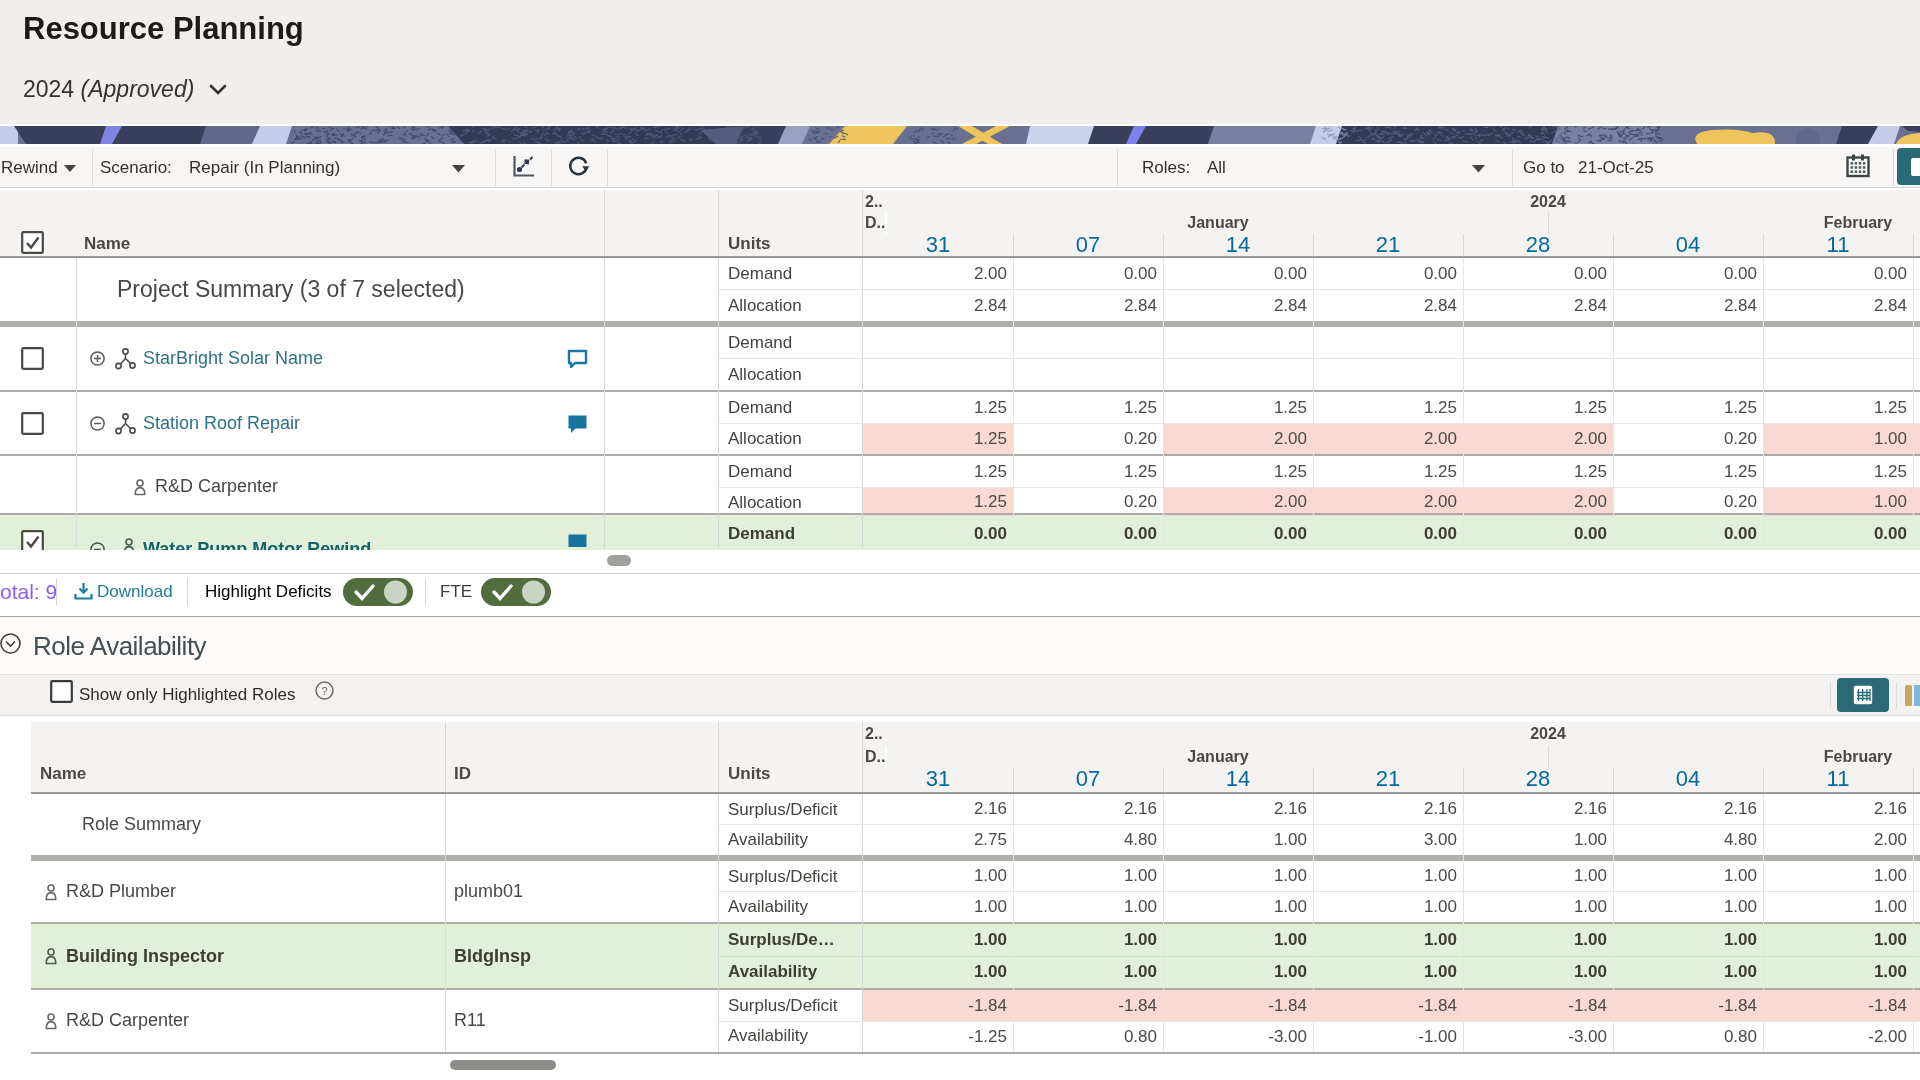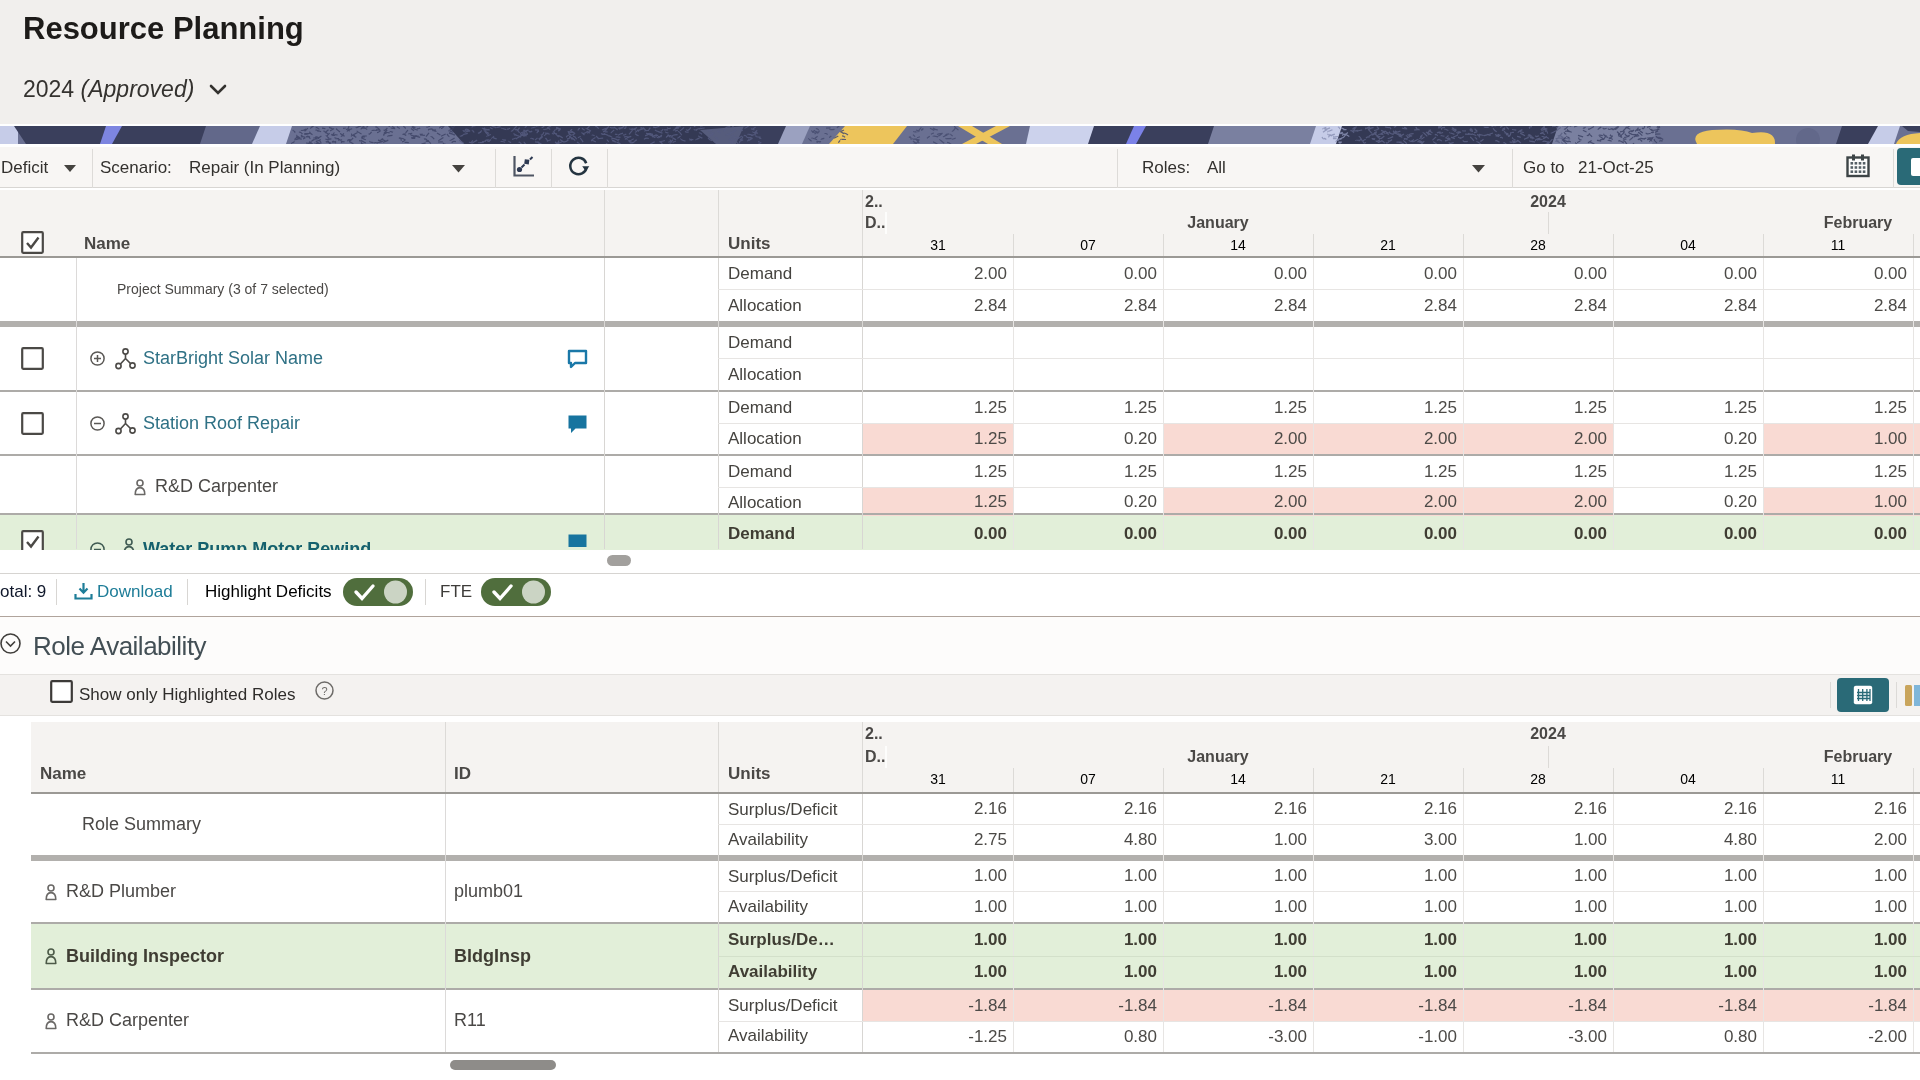--- a/index.html
+++ b/index.html
@@ -1,21 +1,21 @@
 <!DOCTYPE html>
 <html><head><meta charset="utf-8"><style>
 *{margin:0;padding:0;box-sizing:border-box}
 html,body{width:1920px;height:1080px;overflow:hidden;background:#fff;
 font-family:"Liberation Sans",sans-serif;}
 .abs{position:absolute}
 .t{position:absolute;z-index:8;font-size:17px;color:#45433f;white-space:nowrap}
 .num{position:absolute;z-index:8;font-size:17px;color:#4c4a47;text-align:right;white-space:nowrap}
 .num.b{font-weight:bold;color:#3f3d33}
 .hdr{position:absolute;z-index:8;font-size:16px;font-weight:bold;color:#4a4846;white-space:nowrap}
-.day{position:absolute;z-index:8;font-size:14px;color:#000000;text-align:center;white-space:nowrap}
+.day{position:absolute;z-index:8;font-size:22px;color:#0369a1;text-align:center;white-space:nowrap}
 .lnk{position:absolute;z-index:8;font-size:18px;color:#2f7185;white-space:nowrap}
 svg{position:absolute;overflow:visible;z-index:9}
 </style></head><body>
 
 <div class="abs" style="left:0;top:0;width:1920px;height:124px;background:#f1efed"></div>
 <div class="abs" style="left:23px;top:11px;font-size:31px;font-weight:bold;color:#1d1b19">Resource Planning</div>
 <div class="abs" style="left:23px;top:76px;font-size:23px;color:#34322f">2024 <span style="font-style:italic">(Approved)</span></div>
 <svg style="left:209px;top:84px" width="18" height="12" viewBox="0 0 18 12">
     <path d="M2 2 L9 9 L16 2" fill="none" stroke="#34322f" stroke-width="2.6" stroke-linecap="round"></path>
   </svg>
@@ -50,21 +50,21 @@
 <polygon points="1902,0 1920,0 1920,6 1908,5" fill="#3a3f5c"></polygon>
 <path d="M596 10.0q0 0 2.8 2.7M515 9.2q-2 -1 4.7 1.1M487 14.3q2 2 2.5 0.9M656 11.0q0 -2 2.1 -1.5M517 4.6q-0 1 2.6 -2.9M616 11.4q-0 -1 4.5 -0.0M759 17.4q-1 -1 3.8 2.7M547 1.7q1 -0 3.3 1.7M747 14.9q2 -0 1.9 -2.4M754 7.3q1 -1 3.2 -3.1M486 6.2q-2 -1 3.2 3.5M490 1.5q0 -0 2.6 1.5M517 12.9q-2 -0 3.5 -2.7M524 5.1q-1 2 3.2 3.7M523 7.2q-2 2 3.6 2.6M524 4.9q-1 -2 3.1 1.6M487 10.4q-1 -0 3.9 -1.9M748 8.7q-1 -1 5.1 0.7M733 14.4q1 2 2.8 -1.3M519 16.7q-0 -2 3.3 2.7M472 16.9q-1 1 4.1 -2.1M639 5.5q-2 -1 3.9 -2.6M628 15.0q2 -1 3.3 0.7M465 5.1q-1 -1 2.7 -0.3M632 2.7q2 1 5.0 -1.3M667 10.4q-2 2 2.1 -1.6M670 16.9q-0 1 2.9 -3.3M556 17.5q1 2 3.0 -2.9M681 12.5q-1 1 4.5 2.6M730 15.3q1 0 4.8 -0.7M647 7.0q-2 1 4.3 0.6M758 15.5q1 0 3.4 1.5M592 14.8q-2 0 3.5 -3.2M604 4.4q0 2 3.7 1.4M537 0.7q-1 -1 4.2 -1.6M732 11.7q-1 1 5.1 -0.5M520 7.8q2 -0 4.5 2.7M635 5.9q1 1 3.2 -2.4M673 16.7q-0 -1 2.8 -1.2M524 7.5q-1 1 3.9 0.9M755 8.2q1 -2 1.9 -1.8M673 10.2q-2 -1 4.6 -1.6M596 0.9q-1 -2 2.7 1.8M649 8.1q1 2 4.3 1.0M665 3.9q-2 -0 3.0 -0.1M674 3.5q1 0 3.2 -1.4M644 13.4q2 -2 4.8 -0.9M740 12.8q1 2 3.0 -2.4M573 10.2q2 -0 3.8 3.1M655 4.0q1 1 4.6 1.9M524 15.8q0 1 3.5 4.1M556 16.0q-2 -0 2.8 2.1M625 13.6q1 -2 2.6 -0.1M700 3.4q-1 -1 4.7 -1.4M615 12.8q2 -0 3.7 2.6M745 2.0q-1 1 3.6 -2.0M652 9.4q-1 -0 3.4 2.4M714 15.8q2 0 4.4 -2.5M632 3.9q0 -2 4.0 0.3M751 9.3q0 -0 4.8 -0.9M667 1.6q2 2 3.7 0.3M541 8.5q1 2 3.0 -2.4M603 5.9q2 -1 3.7 -2.3M694 0.9q1 -1 2.7 -1.7M567 11.0q-2 0 3.6 -3.1M535 3.9q-0 -0 3.8 0.2M619 3.2q1 0 3.8 -2.2M715 10.9q1 1 2.6 1.9M731 5.9q-1 2 5.0 -1.7M726 2.8q-1 -2 4.2 -2.1M710 7.7q-0 1 2.5 1.4M465 3.9q2 -2 5.0 1.7M612 13.4q-1 -2 4.6 0.0M492 1.1q0 -1 4.0 0.4M515 4.0q2 -2 4.5 3.1M479 16.7q-1 -0 4.8 -0.3M615 7.8q1 1 2.5 0.5M514 8.2q-1 -1 3.4 1.6M614 0.8q1 1 3.7 3.2M649 7.4q2 1 3.9 0.7M537 16.0q1 -0 4.4 2.1M729 15.5q1 -0 4.5 1.6M677 1.7q-2 -1 3.7 -1.1M652 11.1q1 -1 4.7 -2.5M658 10.2q2 1 3.7 0.2M670 13.4q0 1 1.7 2.0M537 7.3q-0 -2 2.1 -2.2M535 15.9q2 0 4.0 0.4M759 11.3q0 1 2.3 1.4M474 16.3q-1 -0 3.2 -2.2M643 1.5q0 0 2.6 2.7M570 5.4q-1 1 4.0 1.2M549 0.7q-1 1 2.4 -1.2M577 15.8q2 2 2.4 1.1M482 15.9q2 -1 3.9 -0.5M617 16.4q2 1 3.6 1.5M641 2.5q-1 -2 3.8 0.9M618 2.6q-0 -1 4.5 -0.5M635 7.6q2 2 3.6 2.0M680 4.6q1 0 4.0 -3.3M568 5.1q0 1 4.0 1.4M686 3.7q2 2 4.9 -2.4M472 1.5q0 -2 3.5 -1.5M622 1.7q0 1 3.3 -3.1M572 8.6q1 1 3.1 -1.8M482 2.5q1 -1 3.7 2.3M587 4.9q1 2 3.1 1.9M558 9.8q-0 -1 4.8 2.3M489 15.4q0 -0 2.0 -1.9M666 5.6q-1 1 2.4 1.3M485 5.7q-1 -1 4.2 1.8M567 12.8q1 0 2.8 -0.7M736 16.5q1 -1 2.8 2.6M555 7.3q-1 -1 3.7 3.7M570 6.7q-1 0 3.6 -0.7M699 9.7q-1 1 3.4 2.4M724 5.3q0 0 2.6 -3.1M750 11.6q0 1 2.3 1.4M485 1.9q-2 1 4.7 2.2M503 13.2q-1 1 3.1 0.9M616 13.5q2 1 3.5 -0.7M608 9.6q2 -0 4.3 1.8M708 11.8q1 2 4.0 2.9M747 11.4q1 -0 4.6 0.2M586 3.0q-0 -1 5.0 2.3M521 7.7q-2 -1 5.0 -2.0M494 11.5q-2 -0 2.7 1.4M635 16.0q-1 -1 1.9 -2.1M531 12.7q-1 -1 3.1 0.5M512 13.4q1 -0 3.9 -1.4M538 15.6q0 2 2.6 2.4M605 4.3q1 -0 3.7 -3.9M618 9.3q1 -1 5.0 -2.2M463 8.5q1 0 4.8 -1.1M507 3.2q1 0 3.1 -1.0M651 17.4q-1 1 3.7 -1.7M460 14.5q-2 -1 4.0 2.9M675 2.2q2 0 3.9 -0.1M717 5.7q2 -2 3.3 1.9M708 4.0q-1 1 4.1 0.3M553 5.8q-0 1 2.5 -2.4M568 12.2q-0 2 2.8 -2.4M709 11.6q1 -1 2.3 -2.8M629 8.3q1 -1 3.5 -4.2M645 5.4q-1 -1 4.0 -0.9M578 11.8q1 -1 2.8 -1.3M744 10.1q1 -2 3.2 1.4M502 2.1q-1 -0 4.4 1.5M711 10.6q-1 -2 2.4 -2.1M582 1.7q0 1 2.7 2.6M690 14.5q-0 -2 3.4 -0.7M580 12.4q1 0 3.1 3.7M466 6.1q-2 -0 4.3 -1.2M613 13.9q-1 1 3.6 2.4M731 9.8q-1 1 3.9 -1.0M756 9.3q-1 2 4.6 1.9M648 3.9q0 1 2.4 -2.2M559 16.3q-2 2 3.8 -1.0M501 15.9q0 -1 4.2 0.3M733 17.4q-2 1 3.6 2.3M547 15.7q1 -1 3.8 -1.9M624 1.8q2 2 2.0 -2.3M658 5.7q-0 0 4.5 1.4M701 0.8q-1 -0 3.3 -2.0M631 3.5q0 -1 3.3 0.1M653 1.1q2 0 2.8 0.9M601 7.5q1 1 4.5 1.0M606 17.4q-0 -0 4.2 2.9M630 15.9q-0 2 4.1 0.2M556 1.4q1 0 4.8 2.1M686 5.7q-2 -0 2.7 0.5M611 7.2q0 -1 3.2 -3.3M552 7.2q2 2 2.4 -1.2M660 15.2q-1 1 4.9 -0.7M630 15.9q-2 0 3.7 -3.2M745 0.5q-1 -2 3.0 -1.5M729 14.4q0 -2 3.5 -0.7M469 15.8q2 2 3.8 -1.4M602 4.0q2 -1 4.9 -1.9M711 6.5q2 2 3.0 -0.1M521 11.3q-2 -2 4.4 -2.7M678 5.8q1 -1 3.8 3.4M669 16.4q-1 -1 2.7 -0.3M673 3.8q1 1 2.7 -1.7M572 11.8q-1 -1 3.3 2.7M738 11.8q-2 2 4.1 -1.7M592 9.5q0 -1 2.6 0.1M535 14.2q1 -1 2.5 -2.3M544 9.8q2 -2 4.4 -2.8M598 13.3q-0 -1 5.2 -1.1M627 11.5q1 0 4.3 -1.1M612 14.9q2 -1 3.8 1.3M694 3.3q-0 1 3.1 0.6M696 13.9q-1 0 3.5 -1.8M610 1.1q0 1 4.6 0.8M514 3.1q-0 -0 2.6 -3.0M539 14.1q0 0 3.8 -3.6M697 4.5q-2 -1 2.8 -2.0M646 9.4q-2 1 3.9 -1.8M511 4.8q1 1 3.7 -2.6M478 7.5q2 -2 3.1 -0.8M607 13.4q-0 1 1.9 2.3M472 4.6q-0 -1 2.2 1.9M587 1.8q1 1 3.7 -4.1M529 4.8q-0 2 3.2 0.3M569 6.2q-2 -0 2.8 3.3M655 1.5q1 0 4.4 -1.3M726 8.4q-0 1 4.9 -1.0M525 6.4q-1 -1 3.5 -2.2M524 8.5q2 1 3.6 -1.3M719 4.0q1 -1 2.7 -0.6M542 0.8q-0 2 2.8 -1.8M675 5.1q2 -1 2.9 -0.7M690 12.8q-1 -0 1.9 1.7M485 15.5q0 -2 4.6 -1.5M578 4.6q0 -2 2.0 -2.2M554 7.7q1 -1 2.9 0.2M678 11.8q-1 1 2.5 -1.8M582 7.1q-1 -1 2.5 1.9M525 1.2q0 1 2.9 -3.3M753 5.6q-1 1 5.0 1.6M660 16.7q1 -2 2.5 2.0M588 7.2q-1 -0 2.6 -2.6M544 3.2q-1 1 3.9 -0.7M532 2.1q-1 0 3.6 -1.1M670 9.9q-0 -1 2.4 0.9M479 7.4q0 -0 2.8 -2.9M558 4.8q2 0 2.3 -2.7M539 11.9q0 2 3.3 -2.1M569 10.3q1 0 3.4 3.4M583 7.6q2 -0 4.6 -2.0M733 1.1q-1 -1 3.2 -2.5M753 3.0q1 -1 2.7 -1.7M460 9.7q-0 1 3.2 -0.6M624 11.1q2 -1 5.0 0.5M564 15.6q1 1 4.4 -1.5M749 14.5q-0 0 3.6 -2.5M571 5.4q-1 -1 3.7 1.8M557 3.5q-2 -2 2.9 0.1M491 12.5q1 -0 3.0 -2.5M509 15.2q-1 0 2.1 1.6M699 7.2q1 -1 3.0 1.2M560 13.4q0 -0 4.1 2.9M672 11.1q-1 -0 4.1 2.8M661 4.4q0 2 2.1 -1.4M751 2.8q1 -0 3.5 1.2M740 17.3q-2 -2 3.2 -3.4M546 12.9q-1 -2 1.8 2.2M623 8.7q1 1 3.3 -0.8M545 7.2q2 -0 4.7 1.0M668 9.8q-1 -2 2.5 1.5M740 4.8q-1 -2 2.9 -0.1M630 2.9q-1 -0 3.2 0.7M570 4.9q2 -1 1.9 -1.9M484 3.6q-1 1 5.5 -0.2M605 7.5q-2 0 3.1 1.9M657 11.1q1 2 4.9 -2.1M593 14.7q-2 -1 2.8 1.2M496 1.8q-1 0 4.6 -1.2M463 4.1q0 1 1.7 1.9" stroke="#565c80" stroke-width="1.2" fill="none" opacity="0.85"></path>
 <path d="M1452 11.7q-2 -1 2.8 0.9M1409 14.3q0 1 4.1 1.4M1381 8.0q-2 1 4.3 -3.0M1366 12.2q1 -2 3.6 -1.1M1363 16.1q2 2 2.8 0.0M1374 7.7q0 -1 2.7 -2.1M1500 1.4q-0 -0 4.1 -2.8M1478 8.6q1 2 2.5 -0.5M1560 11.8q1 1 3.5 -0.9M1374 4.5q1 0 3.9 -1.0M1356 14.5q-1 -0 4.0 -0.5M1433 13.6q-1 1 3.1 -2.7M1358 5.2q-2 -0 4.2 -1.2M1395 5.3q-0 2 5.4 -0.2M1386 16.2q1 2 3.0 -0.7M1351 5.1q-1 -2 3.1 1.7M1359 11.0q0 -2 3.5 4.2M1419 13.9q-1 0 3.7 2.5M1453 11.2q2 -1 4.9 -2.2M1413 15.3q0 1 4.9 -2.1M1502 4.1q1 1 3.0 -1.2M1378 15.6q-0 2 3.2 -0.5M1470 11.1q1 -0 3.9 3.7M1477 15.8q-1 -1 3.7 2.1M1508 10.1q2 1 3.0 -3.5M1543 16.0q-0 -2 4.9 0.3M1426 5.8q0 0 3.2 3.2M1377 9.6q-1 -0 3.4 1.3M1420 12.1q-1 1 2.2 -1.7M1513 11.7q-2 -0 2.6 2.5M1445 3.5q-1 -1 3.4 1.0M1553 0.6q-1 -0 3.2 -0.8M1397 16.1q-1 -0 4.6 0.0M1480 14.8q1 1 3.5 -1.7M1399 9.6q1 1 3.3 1.7M1559 9.9q1 -1 3.4 1.1M1457 6.6q-1 0 2.7 -1.0M1404 1.3q2 0 2.9 1.7M1434 15.3q-1 1 2.6 2.3M1531 10.8q0 -1 3.3 1.8M1437 7.0q1 -1 3.6 -0.8M1394 4.8q-2 1 2.7 3.1M1538 14.5q-1 -1 4.6 -1.2M1536 14.7q-2 -1 4.5 -2.6M1353 3.4q-1 -1 3.8 -2.6M1390 5.8q-2 1 3.4 2.6M1465 8.1q1 0 4.4 0.2M1487 8.4q-0 0 3.6 0.9M1504 5.2q1 1 2.9 2.8M1556 12.1q0 1 3.7 -0.5M1530 2.7q-2 -2 2.0 -2.0M1352 4.7q0 2 3.5 -2.9M1557 13.2q-1 2 1.8 1.9M1452 4.0q0 -1 3.4 1.7M1402 2.0q2 1 5.3 1.0M1551 6.7q0 1 4.9 -1.9M1353 4.4q1 1 4.7 -0.1M1423 7.0q-0 -1 4.3 3.3M1484 9.6q-0 0 3.1 -0.8M1377 9.7q-1 -0 3.3 3.4M1372 13.0q0 0 2.9 0.7M1474 6.9q2 -1 3.4 -1.2M1458 8.3q-1 -1 3.1 -2.1M1429 6.4q-1 1 2.4 2.4M1435 9.3q1 -2 2.6 0.7M1404 14.3q-1 -0 2.9 3.5M1411 14.8q1 1 2.7 -1.4M1477 8.6q2 -0 2.6 2.9M1450 6.6q-1 0 4.4 1.8M1506 9.0q1 -1 4.2 1.3M1416 0.9q-0 2 3.7 3.1M1544 3.1q-1 -1 3.1 2.1M1439 1.4q-1 -1 2.0 -2.1M1376 14.6q0 2 3.9 -0.9M1381 4.4q2 0 4.2 3.2M1429 3.7q0 1 3.5 3.2M1406 9.6q0 -1 2.1 1.9M1530 14.8q-2 -0 3.7 1.0M1427 7.3q0 0 3.8 -3.6M1531 15.7q1 -1 4.1 0.4M1544 0.9q0 2 3.5 2.1M1397 7.4q0 1 4.1 2.4M1496 15.3q-1 -2 3.5 1.0M1377 1.2q0 -1 1.9 2.2M1558 9.6q1 2 4.2 -2.7M1398 7.3q0 1 3.2 1.0M1512 14.5q1 -0 3.0 1.5M1386 0.9q-2 -0 3.5 0.8M1439 6.0q0 2 4.1 0.5M1545 5.6q2 -2 2.7 2.1M1418 16.3q-1 -2 4.4 1.3M1556 1.6q1 1 3.2 -2.1M1565 13.7q-1 -2 5.2 -0.6M1556 15.5q-1 -1 3.8 1.1M1365 2.1q2 0 5.2 -0.2M1495 8.5q2 1 4.1 2.2M1496 10.5q-0 -1 3.2 -2.2M1393 7.5q-1 2 3.6 -2.4M1497 9.3q-1 2 3.6 -0.4M1546 11.6q0 -1 2.8 0.8M1420 10.5q1 -0 2.7 -1.8M1541 3.2q0 1 3.9 -3.6M1470 3.0q2 -1 2.6 3.0M1409 9.8q-1 -2 4.6 -2.2M1385 5.1q1 -0 3.6 3.7M1359 14.6q-0 1 2.4 -1.9M1389 1.6q1 -1 1.9 1.7M1414 4.0q1 0 5.2 -0.6M1369 3.5q2 -2 4.6 -1.8M1422 16.8q-1 2 2.2 -1.6M1407 12.8q-1 0 3.5 -2.8M1510 15.4q-0 2 5.4 -0.6M1546 17.5q1 2 2.5 -2.2M1405 13.6q-2 -2 2.5 -0.1M1399 16.4q2 -0 4.8 1.6M1500 11.6q2 -1 2.6 0.9M1446 12.2q-1 -1 4.5 2.1M1506 1.3q-0 -1 2.7 2.1M1503 3.5q-1 0 2.1 -1.6M1563 0.6q-1 -1 3.6 -0.2M1373 7.7q-1 2 2.4 -1.1M1504 17.2q-1 -2 4.0 2.5M1562 12.1q1 0 2.7 1.1M1369 4.1q-2 -2 2.9 3.3M1511 6.5q-1 -0 2.9 -0.1M1442 3.7q-2 -2 3.1 -2.3M1452 1.4q1 2 4.4 2.0M1386 7.7q1 -2 2.7 -0.4M1561 12.0q2 2 1.7 2.1M1517 10.4q1 0 3.8 1.0M1468 7.4q2 1 4.1 1.0M1421 12.7q0 1 3.5 -1.8M1366 3.0q-1 0 3.7 -2.4M1540 7.8q-0 -0 3.8 -2.0M1388 12.1q-0 1 5.2 -1.5M1549 17.2q-2 2 3.4 -4.0M1520 4.9q-0 1 3.9 1.6M1448 11.7q1 1 2.4 0.9M1536 9.6q-1 2 2.9 0.2M1363 15.8q0 -2 2.8 -2.3M1446 14.1q-2 2 3.0 -0.6M1372 11.9q0 1 3.2 0.8M1395 4.7q-0 -0 2.3 2.2M1517 15.1q0 -2 3.9 2.0M1473 7.9q-2 -0 3.3 1.6M1529 8.9q-1 -1 2.5 0.8M1454 2.5q-2 -1 2.4 2.5M1458 11.0q2 1 2.3 1.5M1461 11.5q-2 2 2.8 -1.0M1541 8.1q1 -2 3.9 0.7M1512 3.5q1 0 4.3 0.7M1388 14.4q1 2 4.1 -0.9M1372 8.2q-0 2 4.8 -1.7M1521 7.6q-2 -1 4.0 2.1M1379 14.7q1 2 3.3 -0.6M1380 12.3q1 1 4.3 -2.3M1475 2.6q0 2 2.3 1.7M1408 8.7q-1 -0 4.2 1.4M1543 12.7q1 0 3.8 -2.5M1542 5.0q-1 -1 4.7 -1.9M1382 15.5q1 -1 2.6 1.7M1484 0.7q0 1 4.7 0.7M1375 8.3q1 0 3.2 1.8M1524 13.1q1 -0 4.7 -1.7M1505 7.5q-0 -1 3.4 0.5M1542 10.9q-0 -1 4.0 0.8M1489 8.1q-1 1 3.9 -1.1M1518 6.7q0 -1 4.4 -3.1M1369 10.2q1 -1 4.5 -2.5M1438 2.0q2 -0 3.7 -2.0M1557 4.9q-0 -1 3.8 -3.3M1446 10.9q0 1 2.5 -1.4M1470 3.2q0 2 3.0 2.3M1379 8.9q-1 -1 4.4 -0.6M1399 10.0q1 1 4.9 -1.9M1437 14.5q2 -2 4.8 0.6M1514 15.9q-2 2 3.5 -0.6M1394 0.6q1 2 3.0 -2.7M1493 2.2q1 2 3.7 3.6M1530 12.1q2 -2 2.3 1.2M1441 10.2q0 -1 3.5 0.1M1492 1.0q-0 -2 4.3 -1.2M1449 16.3q-0 2 4.7 0.2M1463 14.3q-0 2 4.8 1.1M1562 15.8q-1 2 2.7 2.4M1528 10.5q0 -2 2.5 0.3M1463 4.3q-1 1 2.9 0.6M1475 2.8q-0 1 1.6 2.0M1475 11.6q0 -1 2.1 1.9M1479 8.4q0 -0 4.8 1.1" stroke="#5a6084" stroke-width="1.2" fill="none" opacity="0.85"></path>
 <path d="M335 12.1q-1 -1 4.8 1.6M316 4.3q0 -1 2.6 1.2M341 7.8q-2 -1 3.6 2.5M316 15.3q1 1 4.2 2.6M450 14.0q-0 1 4.6 -2.1M386 7.8q-1 -2 3.7 -0.9M428 14.1q0 1 2.9 3.5M314 12.0q-1 0 3.0 -0.3M334 8.3q-1 -0 3.6 0.7M331 4.5q-2 1 3.1 -1.9M450 7.1q-2 -1 4.9 2.0M426 14.7q-0 1 2.9 0.7M439 14.2q-1 1 4.4 -2.6M315 17.0q-1 0 4.6 0.9M388 10.6q-1 -1 4.5 -1.2M319 12.1q-2 1 2.4 -2.0M384 9.7q-1 -2 2.6 -2.8M292 17.5q-1 0 2.6 -2.1M305 8.5q-2 -1 4.9 -1.2M374 17.0q1 -1 3.9 0.1M297 9.0q-1 1 3.5 3.2M433 4.9q-1 -1 3.5 0.6M326 6.5q-2 1 2.5 -2.7M392 0.6q-0 0 2.7 1.5M347 5.4q1 -2 2.9 -0.3M429 4.2q-2 -1 3.4 -1.3M352 8.0q-2 0 4.3 3.4M313 14.2q0 -1 4.9 -1.6M293 4.7q-0 -1 2.3 1.8M349 14.1q1 2 4.1 -2.3M378 16.1q0 1 4.2 -0.5M441 2.5q1 0 3.3 -2.5M342 16.9q-2 -2 2.6 -1.0M413 2.3q2 1 4.7 1.9M362 11.1q-1 1 3.8 2.6M310 5.7q-1 1 2.5 3.0M367 0.6q-1 2 2.2 -2.5M333 15.0q2 1 3.0 2.2M372 4.9q0 -1 5.2 -0.4M354 8.6q-2 1 3.6 -2.2M322 2.2q2 -0 3.4 0.5M379 14.7q1 -0 4.1 -2.3M451 0.9q1 -1 2.3 1.8M301 9.0q-0 0 2.4 2.3M332 9.5q1 -1 2.4 -3.0M329 1.4q2 1 3.5 1.3M309 16.0q1 1 3.5 3.5M412 11.8q-1 1 3.2 0.5M391 1.5q0 1 4.2 1.1M437 7.0q0 -0 3.4 2.1M447 8.1q1 2 2.4 2.6M405 6.9q-0 1 2.9 -2.7M422 17.3q0 1 3.7 -0.4M305 4.2q-1 2 2.8 -2.1M326 16.4q2 -2 2.9 -1.1M311 2.7q-1 -1 2.6 -2.6M295 12.4q0 2 2.2 -2.3M401 12.5q1 -1 4.6 1.7M301 11.1q1 -1 4.1 0.1M409 7.8q-1 0 3.2 -0.5M384 15.9q-2 1 4.3 -1.8M319 15.1q1 -1 2.2 2.4M343 2.3q1 0 2.8 -0.3M362 12.6q-1 -2 3.1 -1.6M439 2.0q1 -0 3.7 -3.2M362 2.9q-1 -1 2.5 -3.2M442 0.8q1 -2 4.6 -1.2M415 10.1q1 0 5.2 1.2M420 8.9q0 -0 4.9 0.5M295 13.9q-1 0 3.6 -1.1M359 14.7q1 -0 4.1 0.7M381 13.3q2 0 4.4 1.8M384 3.7q-0 2 3.4 -1.7M299 6.4q1 -1 3.5 1.6M420 7.8q-0 1 2.7 0.3M414 10.1q1 -0 2.6 -0.4M412 10.9q-1 2 5.0 -0.9M306 17.0q2 0 3.8 0.6M376 1.5q-1 -2 3.8 2.3M362 16.4q-2 1 3.1 2.4M326 12.9q-1 1 5.4 -0.0M412 0.8q1 2 3.4 0.4M403 8.9q-0 -2 3.2 0.6M412 1.6q0 -2 3.0 0.1M297 11.1q1 2 4.8 2.0M316 11.2q-1 -1 2.9 0.7M379 13.9q-2 1 3.9 1.6M377 3.4q-1 -0 3.2 0.7M417 2.3q1 1 3.2 -0.3M336 12.7q-1 0 3.1 -0.2M426 10.7q0 -0 3.0 -3.8M332 8.0q-1 2 3.1 1.1M365 1.7q-1 0 2.2 1.8M402 15.8q2 -0 3.5 -2.3M411 8.4q-1 1 5.0 2.0M349 15.6q1 0 4.5 2.3M450 3.1q0 1 2.7 0.4M339 14.3q-1 0 3.1 -0.5M356 1.3q-0 1 5.1 -1.9M363 1.7q-2 0 3.1 0.6M404 0.7q-1 -1 1.8 1.8M424 13.1q2 -1 3.4 1.6M452 1.4q1 1 3.9 -2.8M333 15.2q-2 2 3.1 0.1M301 4.2q1 1 5.0 -1.3M397 0.7q2 2 2.8 1.3M303 12.9q1 -0 2.5 -1.3M341 10.0q1 1 2.7 -2.7M312 15.7q-1 -1 2.4 -2.0M307 11.6q0 -2 3.0 -0.6M405 16.9q-0 -1 3.8 -0.2M361 3.5q-0 -2 4.3 -1.6M316 14.8q0 1 4.8 -1.3M351 10.4q2 -2 4.0 -0.6M327 15.9q1 -2 3.5 3.4M411 2.6q-0 0 3.0 2.2M326 10.1q-0 -1 3.1 2.3M324 5.3q-1 -1 4.4 3.1M348 15.2q-1 -2 2.8 -1.3M316 4.4q-1 -1 5.1 1.4M389 1.0q-0 -1 3.1 -2.8M361 0.8q-1 -2 2.8 -1.3M427 0.8q-1 1 3.0 -0.5M452 16.9q-0 -2 3.9 -1.2M362 10.9q-0 -1 4.8 -0.9M441 10.2q-0 0 4.7 -2.2M370 15.1q-1 1 3.5 1.6M431 10.7q-0 -1 3.2 2.5M337 3.1q-2 -1 3.0 2.9M362 14.2q-1 -0 3.8 2.9M449 7.1q-0 0 2.6 0.7M443 16.8q1 2 3.1 1.5M305 7.7q-1 1 3.4 0.3M327 9.9q2 -2 2.5 -3.0M310 15.8q-1 -1 3.0 2.7M414 10.4q-2 -0 4.6 -0.4M438 16.0q2 0 4.8 -0.1M316 2.3q0 -2 3.4 1.1M449 5.2q-1 -1 4.2 1.0M385 6.1q-2 2 2.2 -2.1M326 16.1q-0 -1 5.2 1.1M306 11.1q2 -2 4.3 1.6M399 12.5q2 -2 2.3 2.3M390 6.1q-0 -1 3.0 0.1M369 7.4q-0 2 2.6 -1.5M433 3.0q-1 2 2.9 0.7M348 2.2q0 2 4.2 0.5M377 6.7q1 0 3.7 -2.1M357 4.8q0 1 4.5 3.2M346 3.2q2 1 3.0 -3.1" stroke="#3e4466" stroke-width="1.2" fill="none" opacity="0.85"></path>
 <path d="M812 12.4q-1 -1 5.1 1.4M834 11.7q-0 1 4.3 -1.6M812 4.3q-1 1 2.7 2.4M830 3.0q-1 1 4.5 0.4M812 6.2q2 -0 2.3 -2.1M843 8.0q1 -2 5.0 1.0M829 11.3q1 0 2.3 -1.5M815 8.2q0 -2 4.3 -2.4M837 2.0q1 -2 2.4 -1.0M826 2.1q0 -0 4.6 -0.2M825 7.9q-0 -1 2.7 0.5M838 16.5q1 0 2.1 -2.1M809 12.5q-1 0 2.6 2.7M841 5.0q1 -0 2.9 -1.1M817 7.1q2 0 2.3 -2.6M818 16.4q-2 -1 3.1 -0.8M815 4.4q-1 0 2.6 2.0M840 5.5q0 0 3.2 1.6M841 13.4q-1 -0 5.0 0.1M842 9.8q2 0 3.0 1.6M817 16.4q-1 -2 3.5 -0.2M815 12.3q-0 0 2.6 -2.0M821 13.8q-0 -1 3.3 -1.5M816 3.0q1 -1 2.7 1.2" stroke="#454b6e" stroke-width="1.2" fill="none" opacity="0.85"></path>
 <path d="M917 11.7q-0 -0 3.0 -0.9M931 8.3q1 -1 3.0 -1.3M940 13.9q-1 -1 4.2 3.3M943 10.3q1 1 3.9 -2.3M918 5.6q-1 1 3.4 -4.2M933 10.6q0 -1 5.0 0.2M913 8.6q1 1 2.1 2.0M916 4.0q-0 -0 3.6 1.3M913 12.5q-1 1 4.1 0.6M947 9.8q-1 -2 2.2 -2.0M938 9.7q1 1 4.5 -2.7M946 12.1q-1 1 5.4 0.3M950 8.6q-0 -1 2.6 1.6M927 12.4q1 -1 2.8 -2.1M914 17.4q0 -1 2.5 0.2M916 13.1q0 0 3.6 1.0M930 2.2q-0 -0 4.3 2.2M937 8.5q2 -1 5.1 -0.8M916 13.8q-1 -2 3.2 3.4M947 16.3q2 0 4.2 2.1M952 5.0q1 1 3.6 -3.5M914 5.6q-1 0 2.7 0.4M952 12.7q0 1 3.7 -0.7M955 0.7q-2 -1 3.5 3.4M921 4.2q1 -0 2.4 -1.7M913 14.8q1 1 2.7 1.9M933 2.0q2 2 4.8 1.9M916 17.1q0 1 2.7 -2.4M933 15.9q1 -0 4.5 2.4M909 11.5q2 -2 2.2 2.2" stroke="#454b6e" stroke-width="1.2" fill="none" opacity="0.85"></path>
 <path d="M1657 0.7q2 -2 2.7 1.2M1648 12.1q-1 -1 4.4 3.3M1631 5.3q1 1 2.9 -1.3M1640 4.3q-1 -0 2.9 2.8M1603 1.8q0 2 3.6 0.4M1625 7.4q-0 2 4.4 3.3M1564 2.9q1 1 4.4 -3.0M1590 8.9q-2 -2 2.1 1.8M1608 14.8q0 -1 3.7 0.4M1655 6.5q1 -1 3.1 -1.6M1651 6.2q2 1 2.7 -0.3M1608 2.5q1 2 3.6 -0.0M1635 5.4q2 -1 3.5 -3.8M1611 8.7q-2 1 1.7 2.0M1618 8.4q1 -1 3.8 2.1M1570 0.7q-0 -1 4.2 -1.3M1623 12.5q1 1 3.4 0.6M1650 15.7q-1 -0 2.9 -3.5M1613 2.9q-1 2 4.9 -2.4M1629 5.9q1 -1 4.1 -1.4M1568 3.4q-2 1 3.7 2.8M1618 6.2q-2 -1 2.2 1.9M1634 9.8q-0 1 5.2 -0.1M1562 13.8q1 1 3.6 -2.6M1619 9.9q-1 0 3.2 1.6M1613 2.5q-1 1 3.9 0.2M1638 6.3q1 -0 4.3 3.3M1589 2.7q-2 2 5.0 -2.2M1630 13.8q-1 1 3.3 -2.9M1640 12.8q-1 -1 5.1 0.3M1647 1.4q2 -1 3.7 -0.6M1618 9.0q-0 0 3.9 -0.1M1604 7.7q-1 2 3.9 3.8M1564 6.2q1 2 2.3 2.0M1622 8.3q-0 1 2.6 -2.9M1600 14.2q1 -1 4.3 -0.7M1655 8.2q0 0 5.4 -0.2M1583 4.2q1 1 3.6 1.8M1629 6.0q-1 1 3.1 2.3M1650 2.5q-1 0 3.5 2.9M1652 3.1q-1 2 3.1 0.9M1660 11.6q-0 0 3.2 1.9M1642 12.4q-0 1 4.4 -0.2M1647 13.7q2 -0 3.5 -1.2M1627 2.1q1 -1 2.5 -2.0M1626 1.7q-1 -1 4.3 1.6M1587 8.9q1 2 2.7 -1.7M1578 9.3q0 0 5.1 1.5M1638 13.9q1 -2 4.1 1.6M1637 4.3q0 0 3.6 -1.0M1620 5.9q2 -0 4.3 -1.1M1563 15.0q1 -0 3.9 3.2M1568 16.2q0 -2 2.8 -0.3M1600 10.8q-1 -1 3.1 1.9M1642 2.0q2 2 2.8 -2.1M1657 1.3q0 1 2.9 0.0M1609 12.2q-0 -1 3.8 1.3M1633 17.2q1 1 3.5 3.9M1611 2.6q2 1 2.6 1.6M1590 15.9q-2 -1 4.4 2.2M1577 16.5q1 -0 3.4 -1.7M1624 11.1q1 1 5.2 -1.1M1634 11.0q2 -2 4.3 -2.9M1598 3.7q-0 -1 3.3 -2.6M1609 12.3q1 1 3.5 -2.7M1660 15.5q-1 -1 2.7 -0.6M1646 6.7q-0 2 4.7 0.5M1627 10.6q1 -0 2.7 -1.8M1619 15.4q-1 -2 4.8 1.6M1589 15.9q-2 2 2.6 -1.3M1583 1.8q1 1 2.5 -0.7M1603 12.8q1 1 3.2 -3.7M1576 16.7q-1 0 2.5 3.0M1631 8.3q1 -0 5.3 0.4M1651 13.9q-1 -1 2.6 -3.0M1598 14.7q-2 -1 3.2 0.6M1599 9.7q0 -1 3.8 -0.0M1655 4.2q1 -0 4.4 -1.0M1624 4.8q-2 1 3.4 -4.2M1565 5.6q1 -1 5.2 0.1M1563 13.3q-1 1 4.8 2.3M1623 15.4q1 -2 3.9 2.8M1659 10.8q0 2 2.2 1.9M1657 10.9q-2 -1 2.0 1.7M1648 12.6q0 -1 5.2 -0.7M1654 13.1q0 2 3.0 3.8M1575 0.6q-2 1 4.9 -2.2M1615 2.7q-0 2 4.0 -2.3M1567 10.3q-1 0 2.6 1.9M1579 11.5q-1 2 2.5 2.4" stroke="#3e4466" stroke-width="1.2" fill="none" opacity="0.85"></path>
 <path d="M1331 8.7q-0 1 3.8 -0.6M1329 11.3q-1 -1 2.2 -2.6M1341 5.8q-1 2 4.7 2.7M1343 11.8q1 -1 2.6 -2.9M1328 5.8q-1 -0 4.4 -2.1M1339 16.6q2 1 2.5 -1.0M1343 9.4q-1 -0 2.6 -1.4M1324 12.4q1 -0 2.3 1.0M1346 8.6q0 -0 3.3 2.0M1323 2.9q-1 0 3.3 -1.7M1339 7.3q2 1 3.8 -1.3M1339 14.4q-2 -2 2.5 -1.3M1322 11.1q1 2 2.1 1.9M1342 3.1q-1 -2 3.2 0.8M1336 16.1q-0 -2 2.2 -1.9M1334 12.9q-2 -1 2.6 -0.2M1339 16.2q-1 -0 2.8 0.0M1325 2.5q-1 2 5.0 -0.6M1345 7.9q1 1 2.7 -1.5M1344 4.0q-1 -1 2.5 -0.3M1325 1.8q-0 0 2.2 2.6M1334 10.5q-2 1 4.0 0.0M1339 12.8q1 1 3.7 -1.3M1323 6.2q-0 -0 3.8 -2.6M1328 8.2q-1 -0 4.1 1.7M1338 1.4q1 -1 1.9 1.7" stroke="#8a90b4" stroke-width="1.2" fill="none" opacity="0.85"></path>
 </svg>
 <div class="abs" style="left:0;top:147px;width:1920px;height:41px;background:#f8f6f4;border-bottom:1px solid #d8d6d3"></div>
-<div class="t" style="left:1px;top:147px;height:41px;line-height:41px;font-size:17px;color:#33312e">Deficit</div>
+<div class="t" style="left:1px;top:147px;height:41px;line-height:41px;font-size:17px;color:#33312e">Rewind</div>
 <svg style="left:64px;top:165px" width="12" height="8" viewBox="0 0 12 8">
     <polygon points="0,0 12,0 6,7" fill="#45433f"></polygon>
   </svg>
 <div style="position:absolute;z-index:5;left:92px;top:149px;width:1px;height:39px;background:#dddbd8"></div>
 <div class="t" style="left:100px;top:147px;height:41px;line-height:41px;font-size:17px;color:#33312e">Scenario:</div>
 <div class="t" style="left:189px;top:147px;height:41px;line-height:41px;font-size:17px;color:#33312e">Repair (In Planning)</div>
 <svg style="left:452px;top:165px" width="13" height="8" viewBox="0 0 13 8">
     <polygon points="0,0 13,0 6.5,7.5" fill="#45433f"></polygon>
   </svg>
 <div style="position:absolute;z-index:5;left:495px;top:149px;width:1px;height:39px;background:#dddbd8"></div>
@@ -152,21 +152,21 @@
 <div style="position:absolute;z-index:5;left:604px;top:258px;width:1px;height:291px;background:#d8d6d3"></div>
 <div style="position:absolute;z-index:5;left:718px;top:258px;width:1px;height:291px;background:#d8d6d3"></div>
 <div style="position:absolute;z-index:5;left:862px;top:258px;width:1px;height:291px;background:#d8d6d3"></div>
 <div style="position:absolute;z-index:5;left:1013px;top:258px;width:1px;height:291px;background:#e7e5e3"></div>
 <div style="position:absolute;z-index:5;left:1163px;top:258px;width:1px;height:291px;background:#e7e5e3"></div>
 <div style="position:absolute;z-index:5;left:1313px;top:258px;width:1px;height:291px;background:#e7e5e3"></div>
 <div style="position:absolute;z-index:5;left:1463px;top:258px;width:1px;height:291px;background:#e7e5e3"></div>
 <div style="position:absolute;z-index:5;left:1613px;top:258px;width:1px;height:291px;background:#e7e5e3"></div>
 <div style="position:absolute;z-index:5;left:1763px;top:258px;width:1px;height:291px;background:#e7e5e3"></div>
 <div style="position:absolute;z-index:5;left:1913px;top:258px;width:1px;height:291px;background:#e7e5e3"></div>
-<div class="t" style="left:117px;top:258px;height:63px;line-height:63px;font-size:14px;color:#4a4846">Project Summary (3 of 7 selected)</div>
+<div class="t" style="left:117px;top:258px;height:63px;line-height:63px;font-size:23px;color:#4a4846">Project Summary (3 of 7 selected)</div>
 <div class="t" style="left:728px;top:258px;height:31px;line-height:31px;">Demand</div>
 <div class="t" style="left:728px;top:290px;height:31px;line-height:31px;">Allocation</div>
 <div style="position:absolute;z-index:5;left:718px;top:289px;width:1202px;height:1px;background:#e7e5e3"></div>
 <div class="num" style="left:863px;top:258px;width:144px;height:31px;line-height:31px;">2.00</div>
 <div class="num" style="left:1013px;top:258px;width:144px;height:31px;line-height:31px;">0.00</div>
 <div class="num" style="left:1163px;top:258px;width:144px;height:31px;line-height:31px;">0.00</div>
 <div class="num" style="left:1313px;top:258px;width:144px;height:31px;line-height:31px;">0.00</div>
 <div class="num" style="left:1463px;top:258px;width:144px;height:31px;line-height:31px;">0.00</div>
 <div class="num" style="left:1613px;top:258px;width:144px;height:31px;line-height:31px;">0.00</div>
 <div class="num" style="left:1763px;top:258px;width:144px;height:31px;line-height:31px;">0.00</div>
@@ -285,21 +285,21 @@
 <div class="num b" style="left:863px;top:518px;width:144px;height:31px;line-height:31px;">0.00</div>
 <div class="num b" style="left:1013px;top:518px;width:144px;height:31px;line-height:31px;">0.00</div>
 <div class="num b" style="left:1163px;top:518px;width:144px;height:31px;line-height:31px;">0.00</div>
 <div class="num b" style="left:1313px;top:518px;width:144px;height:31px;line-height:31px;">0.00</div>
 <div class="num b" style="left:1463px;top:518px;width:144px;height:31px;line-height:31px;">0.00</div>
 <div class="num b" style="left:1613px;top:518px;width:144px;height:31px;line-height:31px;">0.00</div>
 <div class="num b" style="left:1763px;top:518px;width:144px;height:31px;line-height:31px;">0.00</div>
 <div class="abs" style="z-index:30;left:0;top:550px;width:1920px;height:23px;background:#fff"></div>
 <div class="abs" style="z-index:31;left:607px;top:555px;width:24px;height:11px;background:#a2a09d;border-radius:6px"></div>
 <div class="abs" style="left:0;top:573px;width:1920px;height:43px;background:#fff;border-top:1px solid #d6d4d1"></div>
-<div class="t" style="left:0px;top:572px;height:39px;line-height:39px;font-size:17px;color:#0f172a">otal: 9</div>
+<div class="t" style="left:0px;top:572px;height:39px;line-height:39px;font-size:21px;color:#8b5cf6">otal: 9</div>
 <div style="position:absolute;z-index:5;left:56px;top:579px;width:1px;height:26px;background:#d8d6d3"></div>
 <svg style="left:74px;top:582px" width="19" height="18" viewBox="0 0 19 18">
     <path d="M9.5 1 L9.5 10 M5.5 6.5 L9.5 10.7 L13.5 6.5" stroke="#1e7d98" stroke-width="2.2" fill="none"></path>
     <path d="M1.5 12 L1.5 16.5 L17.5 16.5 L17.5 12" stroke="#1e7d98" stroke-width="2.2" fill="none"></path>
   </svg>
 <div class="t" style="left:97px;top:572px;height:39px;line-height:39px;font-size:17px;color:#1e7d98">Download</div>
 <div style="position:absolute;z-index:5;left:187px;top:579px;width:1px;height:26px;background:#d8d6d3"></div>
 <div class="t" style="left:205px;top:572px;height:39px;line-height:39px;font-size:17px;color:#000000">Highlight Deficits</div>
 <svg style="left:343px;top:578px" width="70" height="28" viewBox="0 0 70 28">
 <rect x="0" y="0" width="70" height="28" rx="14" fill="#506e3d"></rect>

